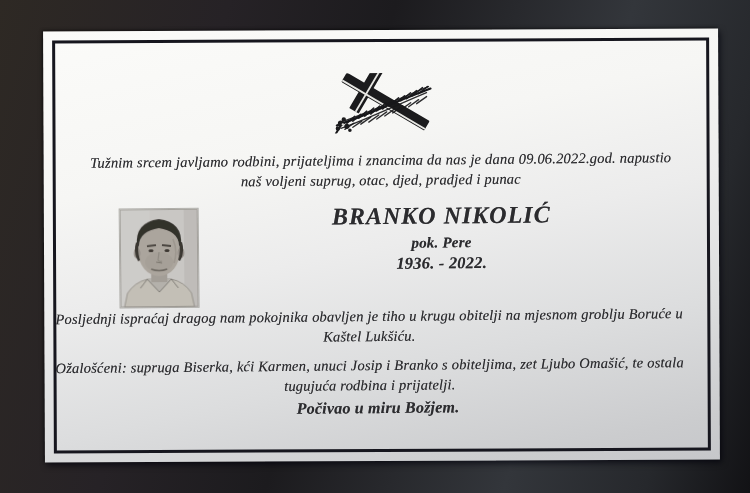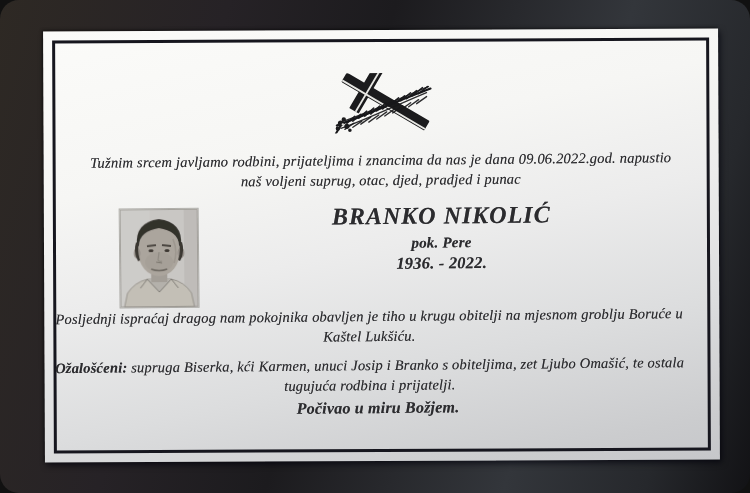--- a/index.html
+++ b/index.html
@@ -1,20 +1,19 @@
 <!DOCTYPE html>
 <html><head>
 <meta charset="utf-8">
 <style>
   html,body{margin:0;padding:0;background:#111;}
   .stage{
     position:relative;width:750px;height:493px;overflow:hidden;
     background:linear-gradient(105deg,#2e2924 0%,#262226 26%,#1c1b1e 45%,#33363b 72%,#26282c 88%,#121215 100%);
     font-family:"Liberation Serif","DejaVu Serif",serif;
-    border-radius:19px;
   }
   .paper{
     position:absolute;left:44px;top:30px;width:675px;height:431px;
     background:linear-gradient(168deg,#fbfbf9 0%,#f6f6f4 30%,#ececec 50%,#dcddde 72%,#cbccce 92%,#c6c7ca 100%);
     transform:rotate(-0.25deg);
     box-shadow:2px 3px 6px rgba(0,0,10,0.65), -1px -1px 3px rgba(0,0,0,0.5);
   }
   .frame{
     position:absolute;left:9px;top:9px;right:9px;bottom:9px;
     border:3px solid #16161e;
@@ -28,21 +27,21 @@
   .photo{position:absolute;left:76px;top:177px;width:78px;height:98px;outline:1px solid rgba(120,118,112,.55);}
   .txt{position:absolute;text-align:center;font-style:italic;letter-spacing:.2px;
        text-shadow:0 0 .5px rgba(40,40,45,.55);}
   .intro{left:0;right:0;top:120px;font-size:14.5px;line-height:20px;}
   .name-block{left:160px;top:172px;width:475px;}
   .deceased-name{font-size:24px;font-weight:bold;line-height:29px;letter-spacing:1px;}
   .patronym{font-size:15px;font-weight:bold;line-height:19px;margin-top:3px;}
   .years{font-size:16.5px;font-weight:bold;line-height:20px;margin-top:1px;}
   .funeral{left:0;right:26px;top:277px;font-size:14.5px;line-height:19.5px;}
   .mourners{left:0;right:26px;top:326px;font-size:14.5px;line-height:19.5px;}
-  .mourners .lead{font-weight:bold;}
+  .mourners .lead{font-weight:normal;}
   .closing{left:0;right:10px;top:368px;font-size:16px;font-weight:bold;line-height:20px;}
 </style>
 </head>
 <body>
 
 <div class="stage">
   <div class="paper">
     <div class="frame"></div>
     <div class="content">
 

